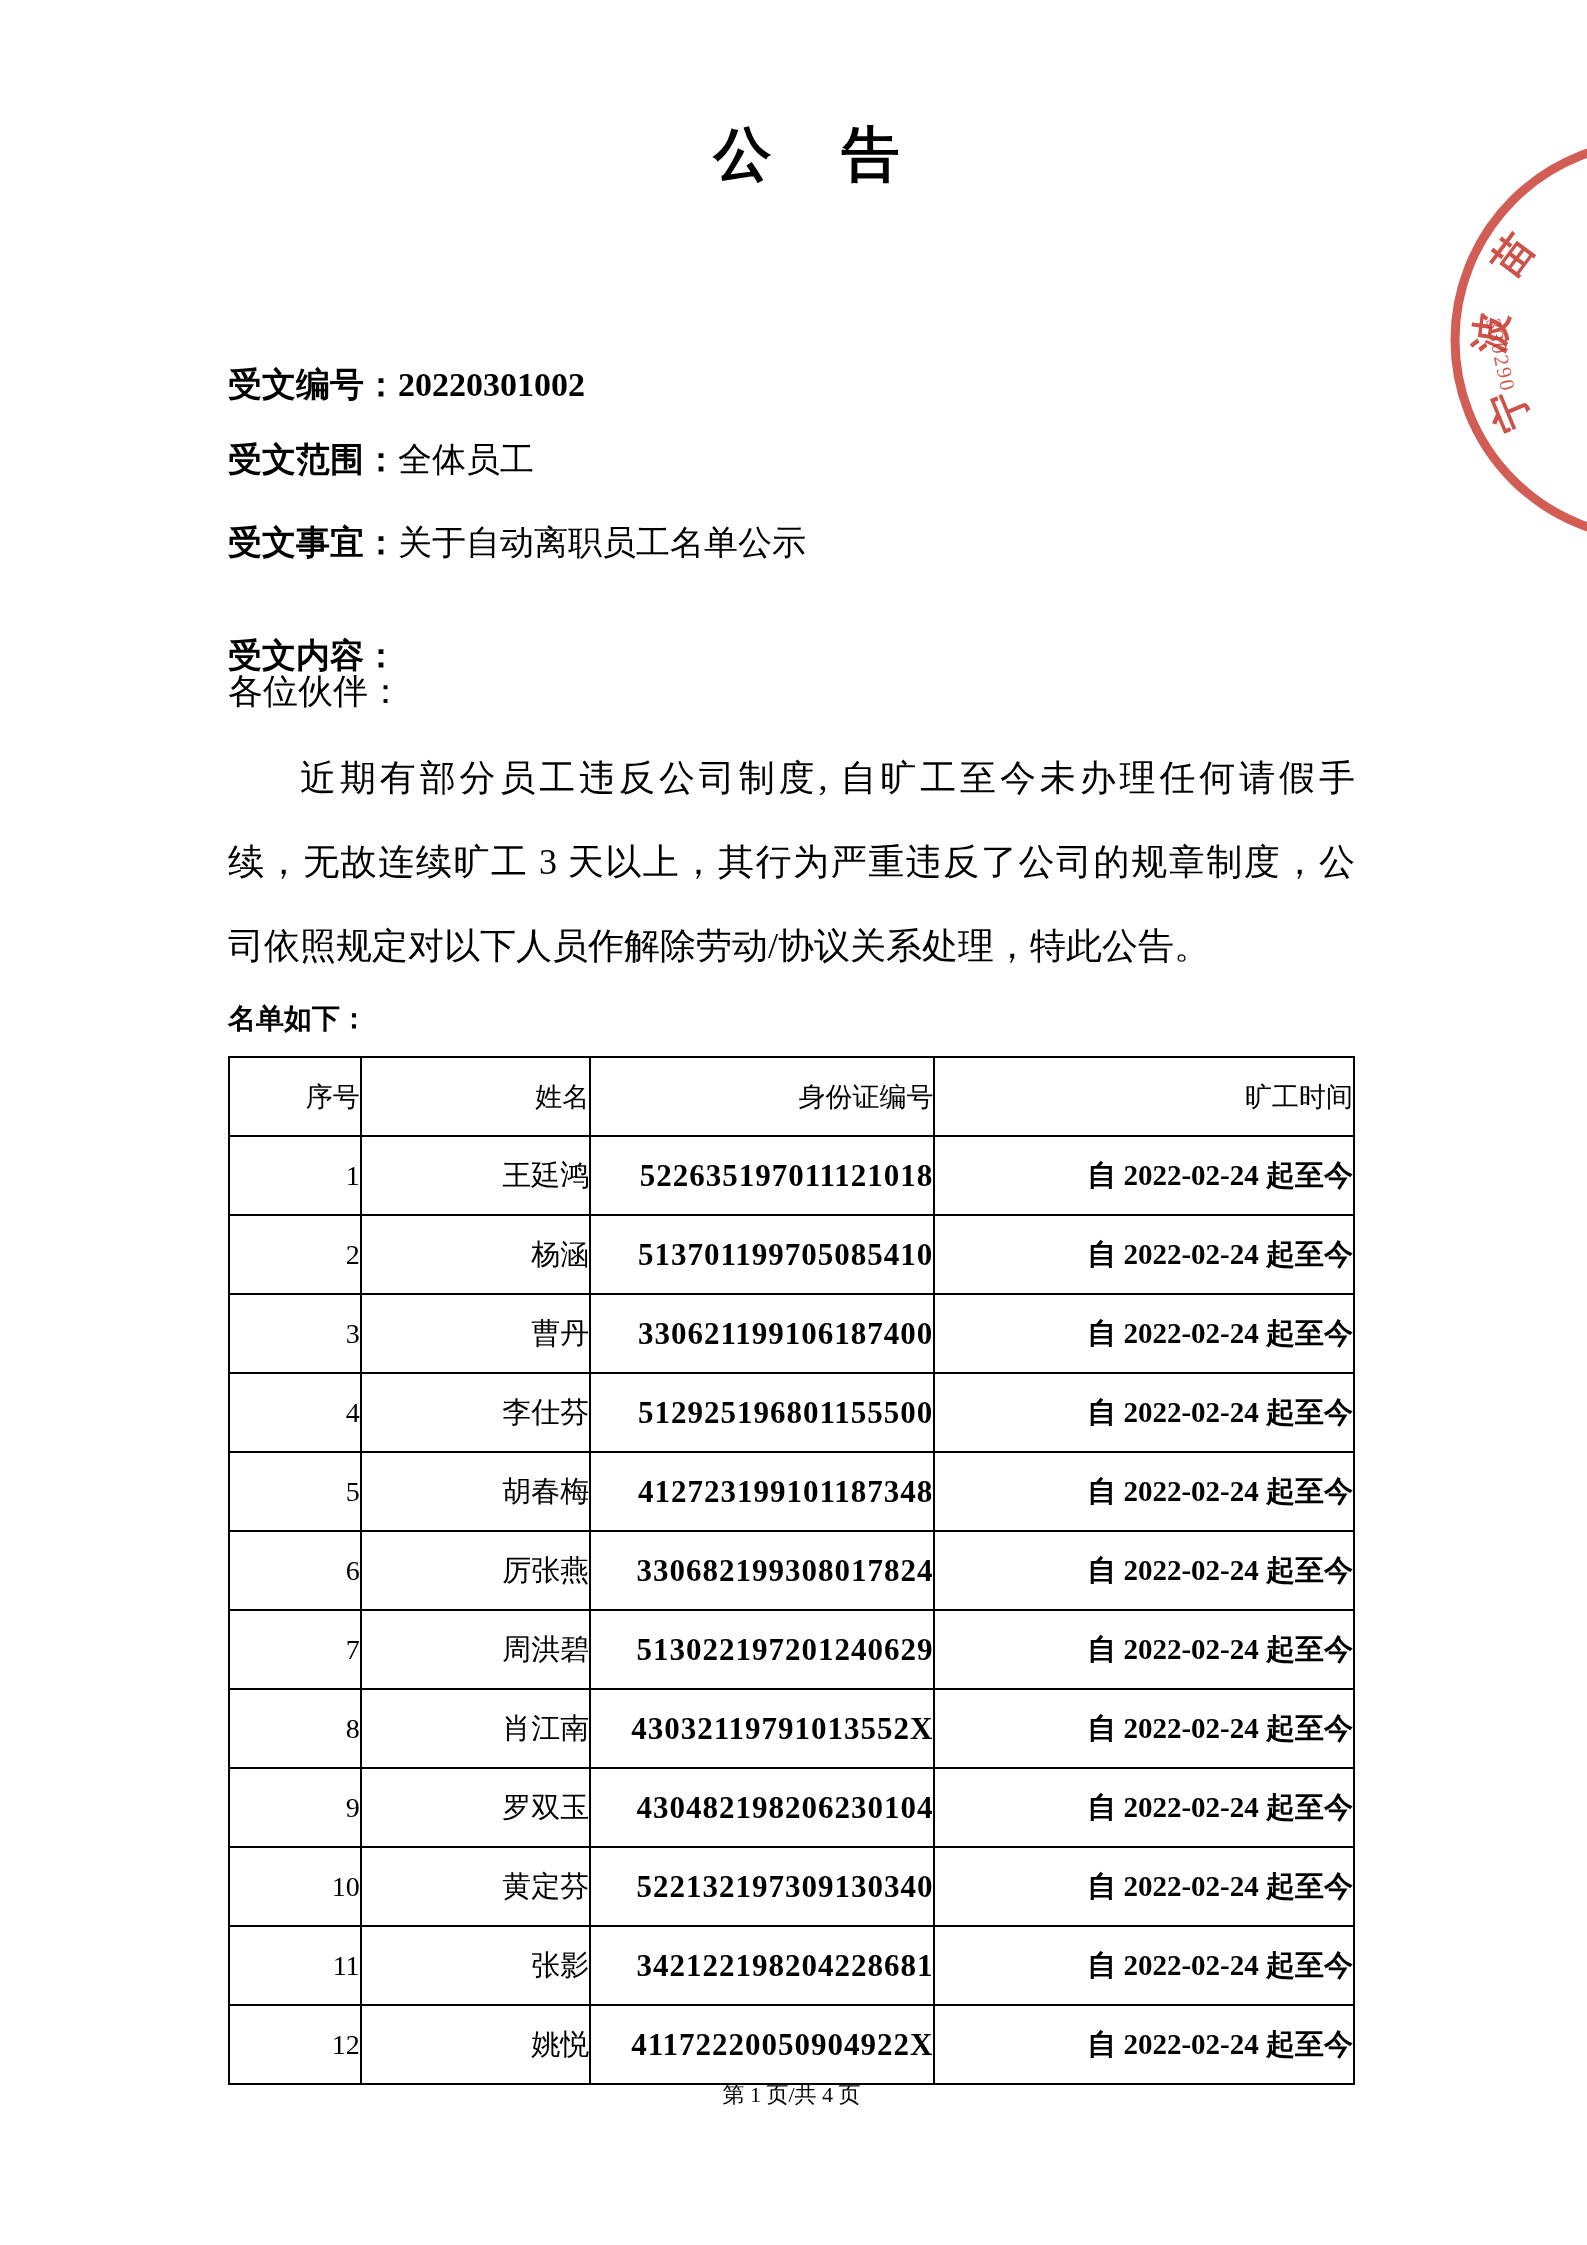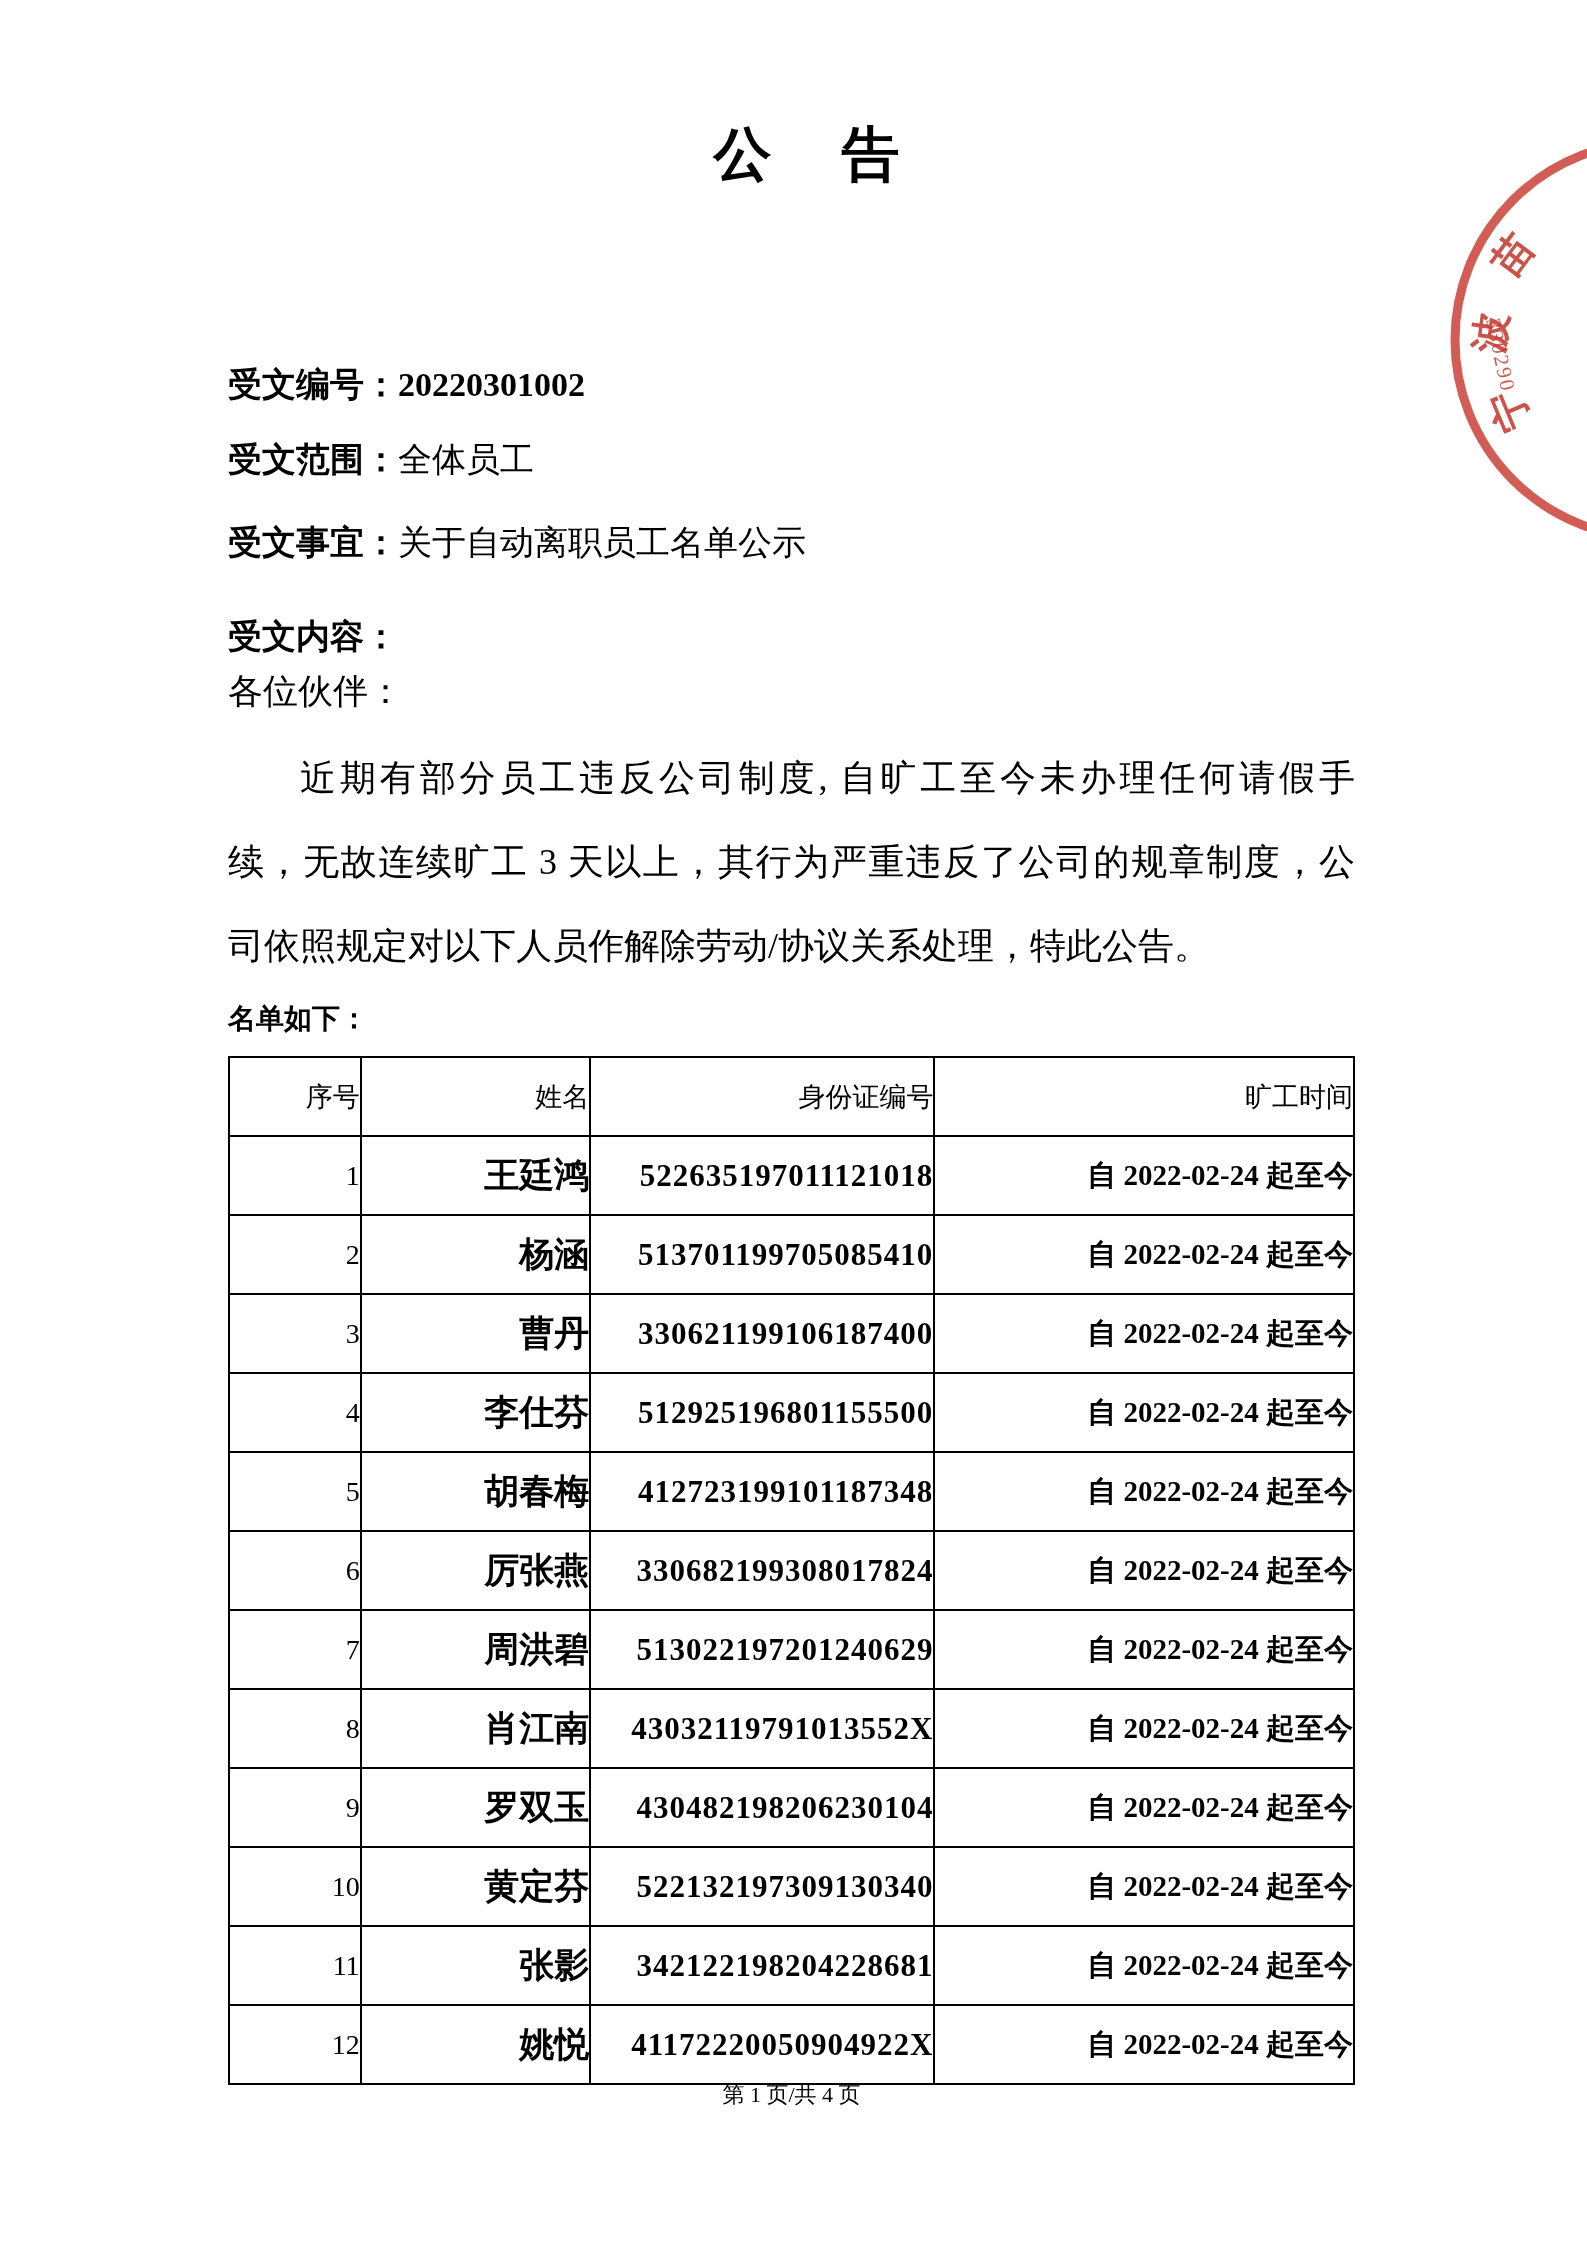--- a/index.html
+++ b/index.html
@@ -24,21 +24,21 @@
   .meta-line{
     position:absolute;left:228px;
     font-size:34px;line-height:42px;white-space:nowrap;
   }
   .meta-line .label{font-weight:bold;}
   .meta-line .value{font-weight:normal;}
   .meta-line .value.value-bold{font-weight:bold;}
   .meta-0{top:364px;}
   .meta-1{top:439px;}
   .meta-2{top:522px;}
-  .meta-3{top:616px;text-align:center;}
+  .meta-3{top:635px;text-align:center;}
 
   .salutation{
     position:absolute;top:668px;left:228px;
     font-size:35px;margin:0;
   }
 
   .paragraph{
     position:absolute;top:736px;left:228px;width:1127px;
     font-size:36px;
   }
@@ -65,21 +65,21 @@
   }
   table.roster th, table.roster td{
     border:2px solid #000;
     height:77px;
     text-align:right;vertical-align:middle;
     padding:0;
     overflow:hidden;
   }
   table.roster th{font-size:27px;font-weight:normal;}
   td.col-0{font-size:28px;font-weight:normal;}
-  td.col-1{font-size:35px;font-weight:bold;}
+  td.col-1{font-size:29px;font-weight:normal;}
   td.col-2{font-size:31px;font-weight:bold;letter-spacing:1px;}
   td.col-3{font-size:29px;font-weight:bold;}
 
   .footer{
     position:absolute;top:2080px;left:228px;width:1127px;
     text-align:center;font-size:22px;
   }
 
   .stamp{
     position:absolute;left:1400px;top:60px;

